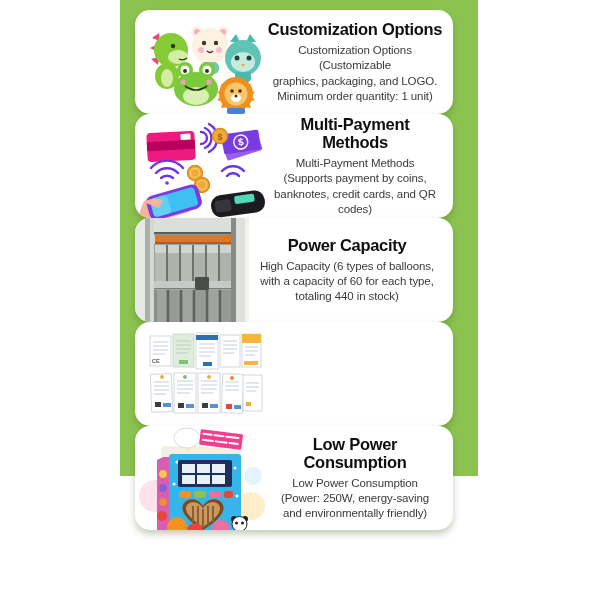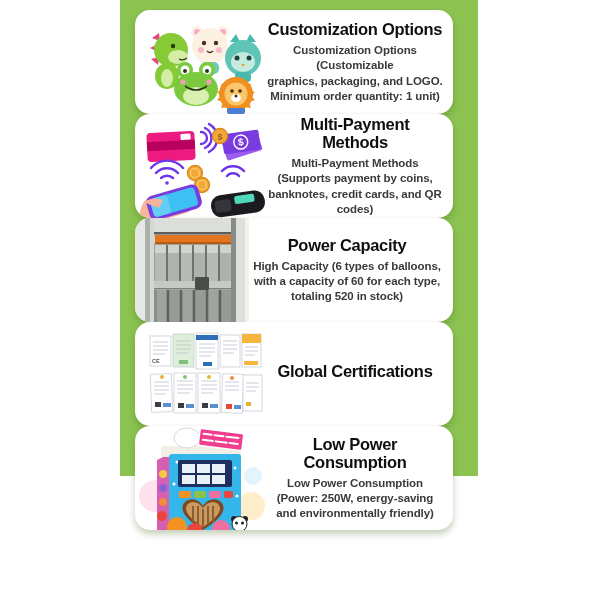--- a/index.html
+++ b/index.html
@@ -27,21 +27,21 @@
   .card-img svg{display:block;width:100%;height:100%;}
   .card-text{
     flex:1;display:flex;flex-direction:column;justify-content:center;align-items:center;
     text-align:center;padding:0 10px 0 2px;
   }
   .card-title{
     margin:0 0 5px 0;font-size:16.5px;font-weight:bold;color:#0f0f0f;
     letter-spacing:-0.3px;line-height:1.1;
   }
   .card-desc{
-    margin:0;font-size:11.5px;font-weight:bold;color:#3a3a3a;
+    margin:0;font-size:11.5px;font-weight:normal;color:#3a3a3a;
     line-height:1.32;white-space:pre-line;letter-spacing:-0.1px;
   }
 </style>
 </head>
 <body>
 
 <div class="stage">
   <div class="panel">
 
     <section class="card">
@@ -230,21 +230,21 @@
           <rect x="15" y="0" width="4" height="104" fill="#d4d7d2"></rect>
           <rect x="96" y="0" width="5" height="104" fill="#878b87"></rect>
           <rect x="101" y="0" width="9" height="104" fill="#dee0dc"></rect>
           <rect x="110" y="0" width="4" height="104" fill="#f2f3f1"></rect>
         </svg>
       </div>
       <div class="card-text">
         <h2 class="card-title">Power Capacity</h2>
         <p class="card-desc">High Capacity (6 types of balloons,
 with a capacity of 60 for each type,
-totaling 520 in stock)</p>
+totaling 440 in stock)</p>
       </div>
     </section>
 
     <section class="card">
       <div class="card-img">
         <svg viewBox="0 0 130 104">
 
           <g stroke="#c9ced6" stroke-width="0.8">
             <rect x="15" y="14" width="21" height="30" fill="#ffffff"></rect>
             <rect x="38" y="12" width="21" height="33" fill="#ddefd8"></rect>
@@ -318,21 +318,20 @@
               <rect x="51" y="82" width="8" height="4" fill="#5a8fd0"></rect>
             <rect x="67" y="81" width="6" height="5"></rect>
               <rect x="75" y="82" width="8" height="4" fill="#5a8fd0"></rect>
             <rect x="91" y="82" width="6" height="5" fill="#e8453c"></rect>
               <rect x="99" y="83" width="7" height="4" fill="#5a8fd0"></rect>
             <rect x="111" y="80" width="5" height="4" fill="#e8b23a"></rect>
           </g>
         </svg>
       </div>
       <div class="card-text">
-        <h2 class="card-title">Global Certifications</h2>
       </div>
     </section>
 
     <section class="card">
       <div class="card-img">
         <svg viewBox="0 0 130 104">
 
           <circle cx="20" cy="70" r="16" fill="#ffe1ee"></circle>
           <circle cx="116" cy="80" r="14" fill="#ffeec9"></circle>
           <circle cx="118" cy="50" r="9" fill="#e4f4ff"></circle>

